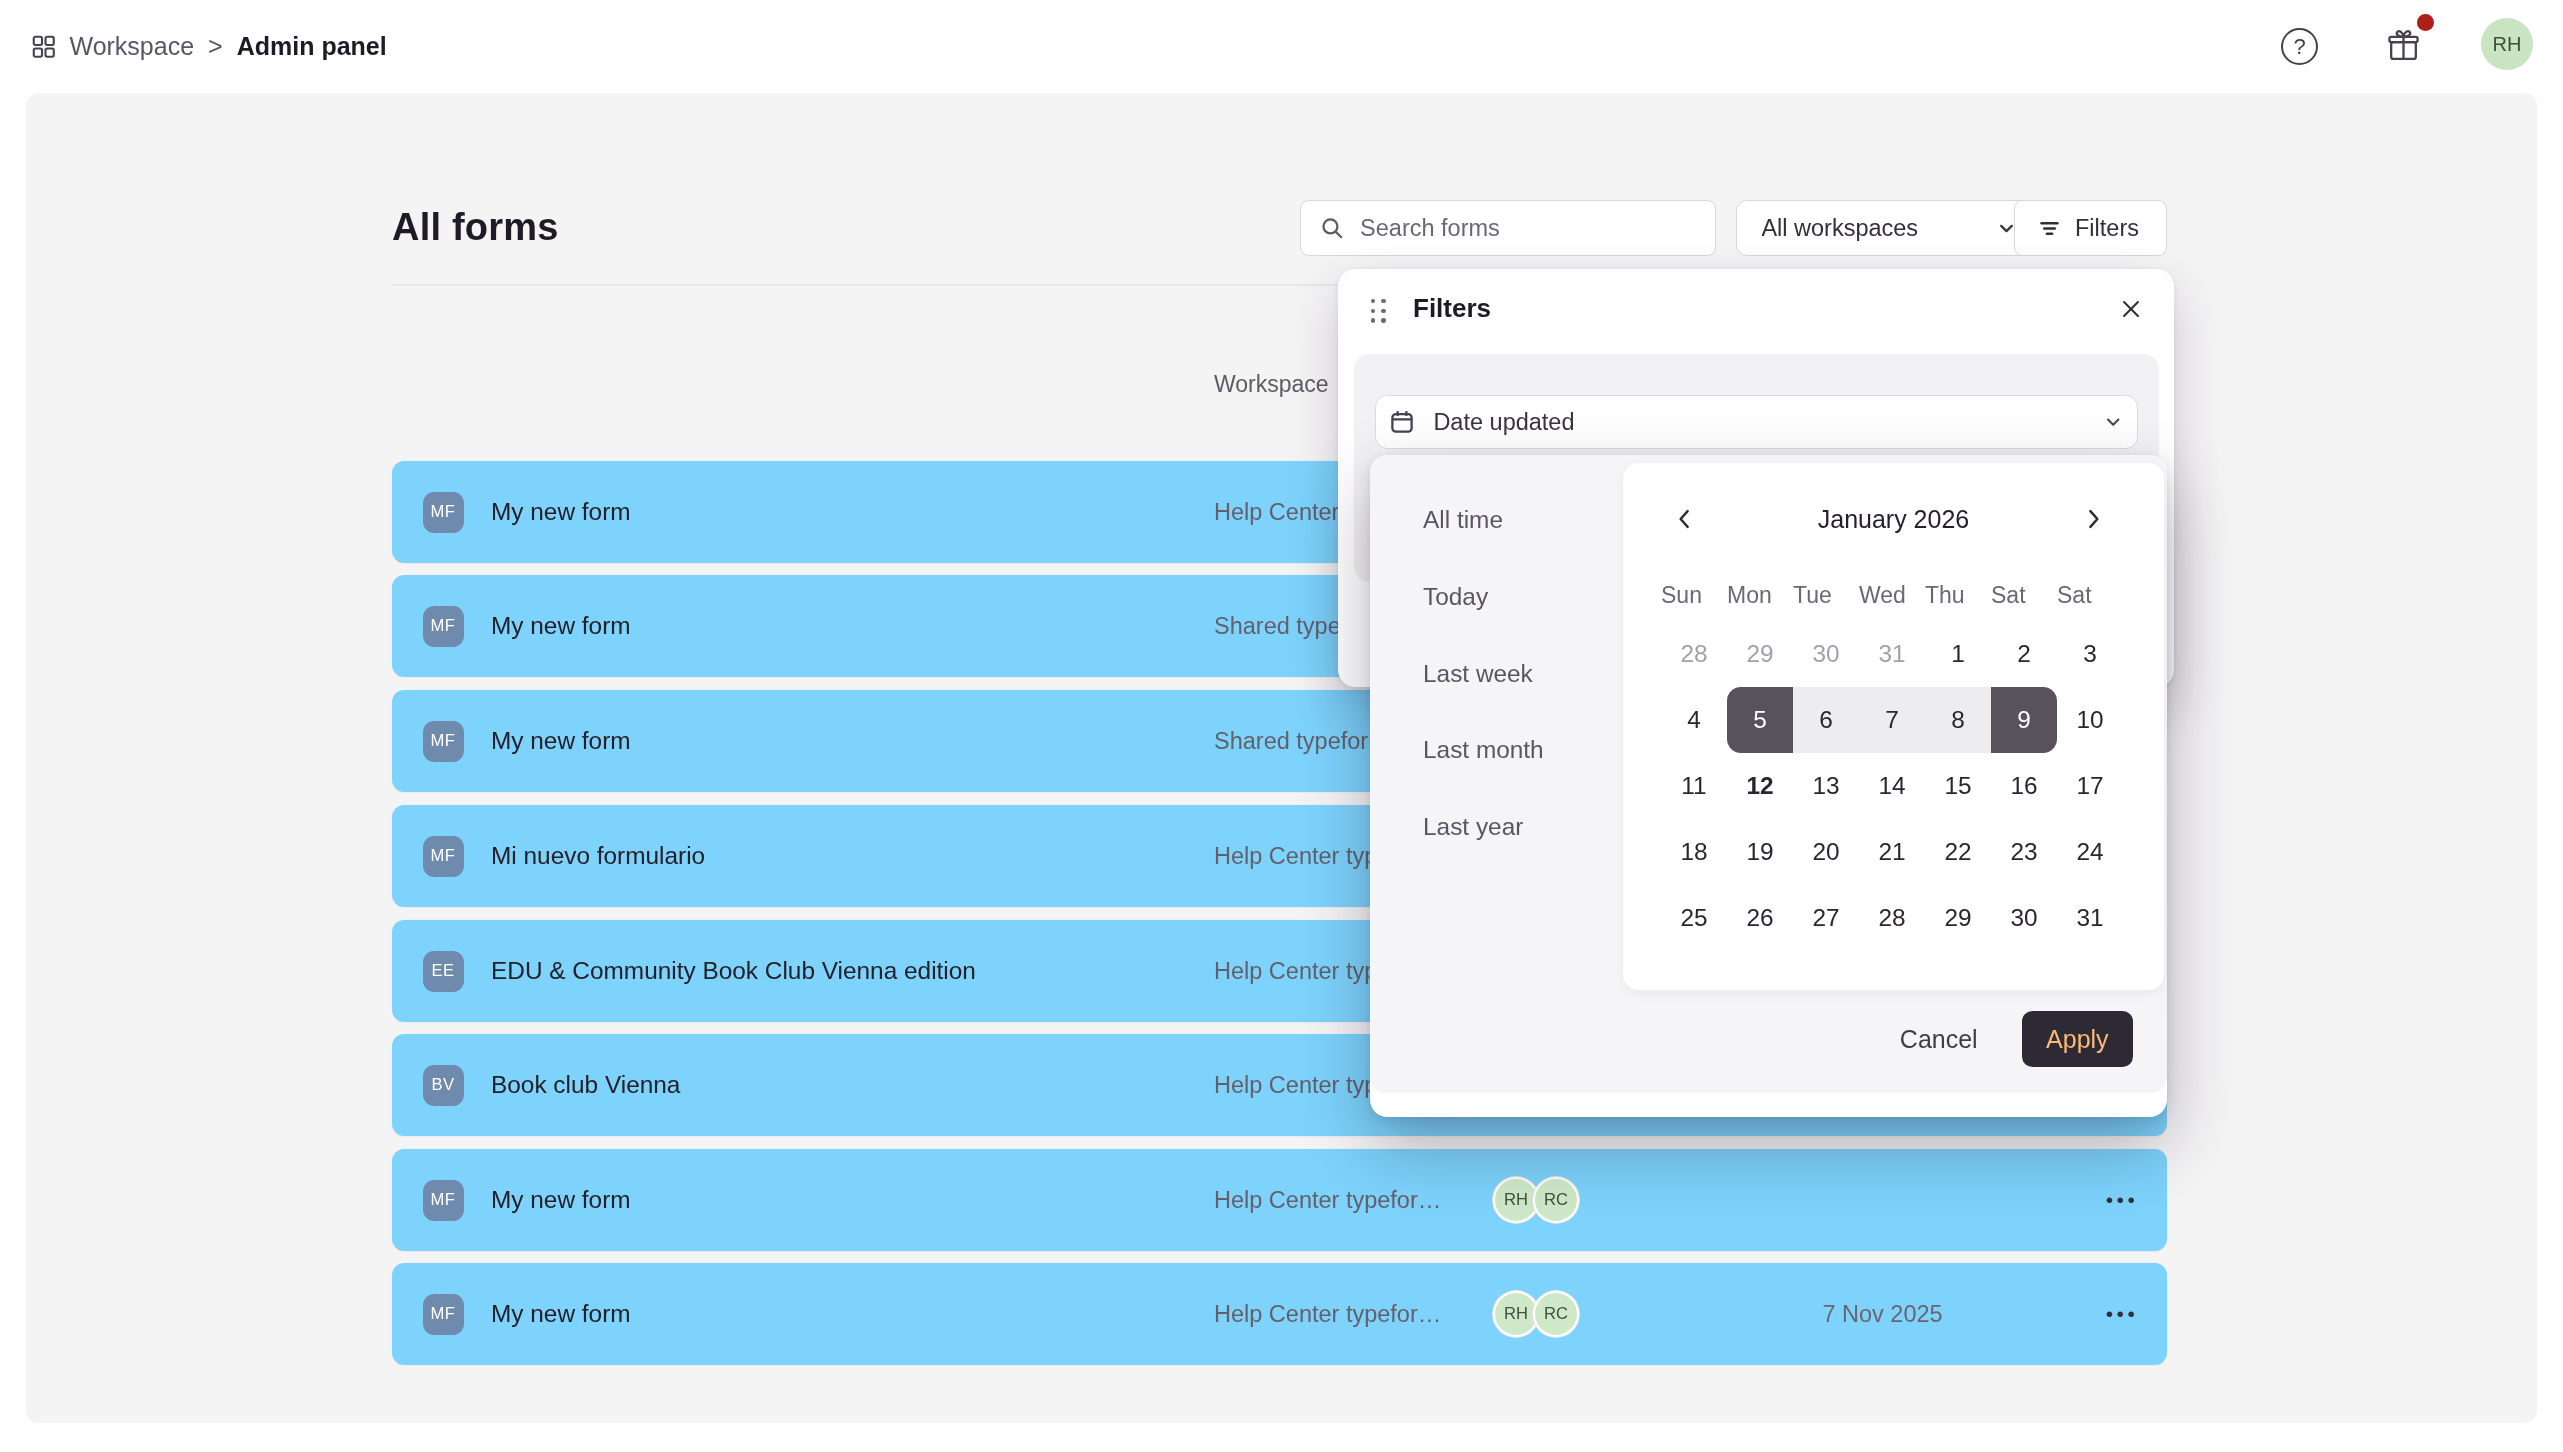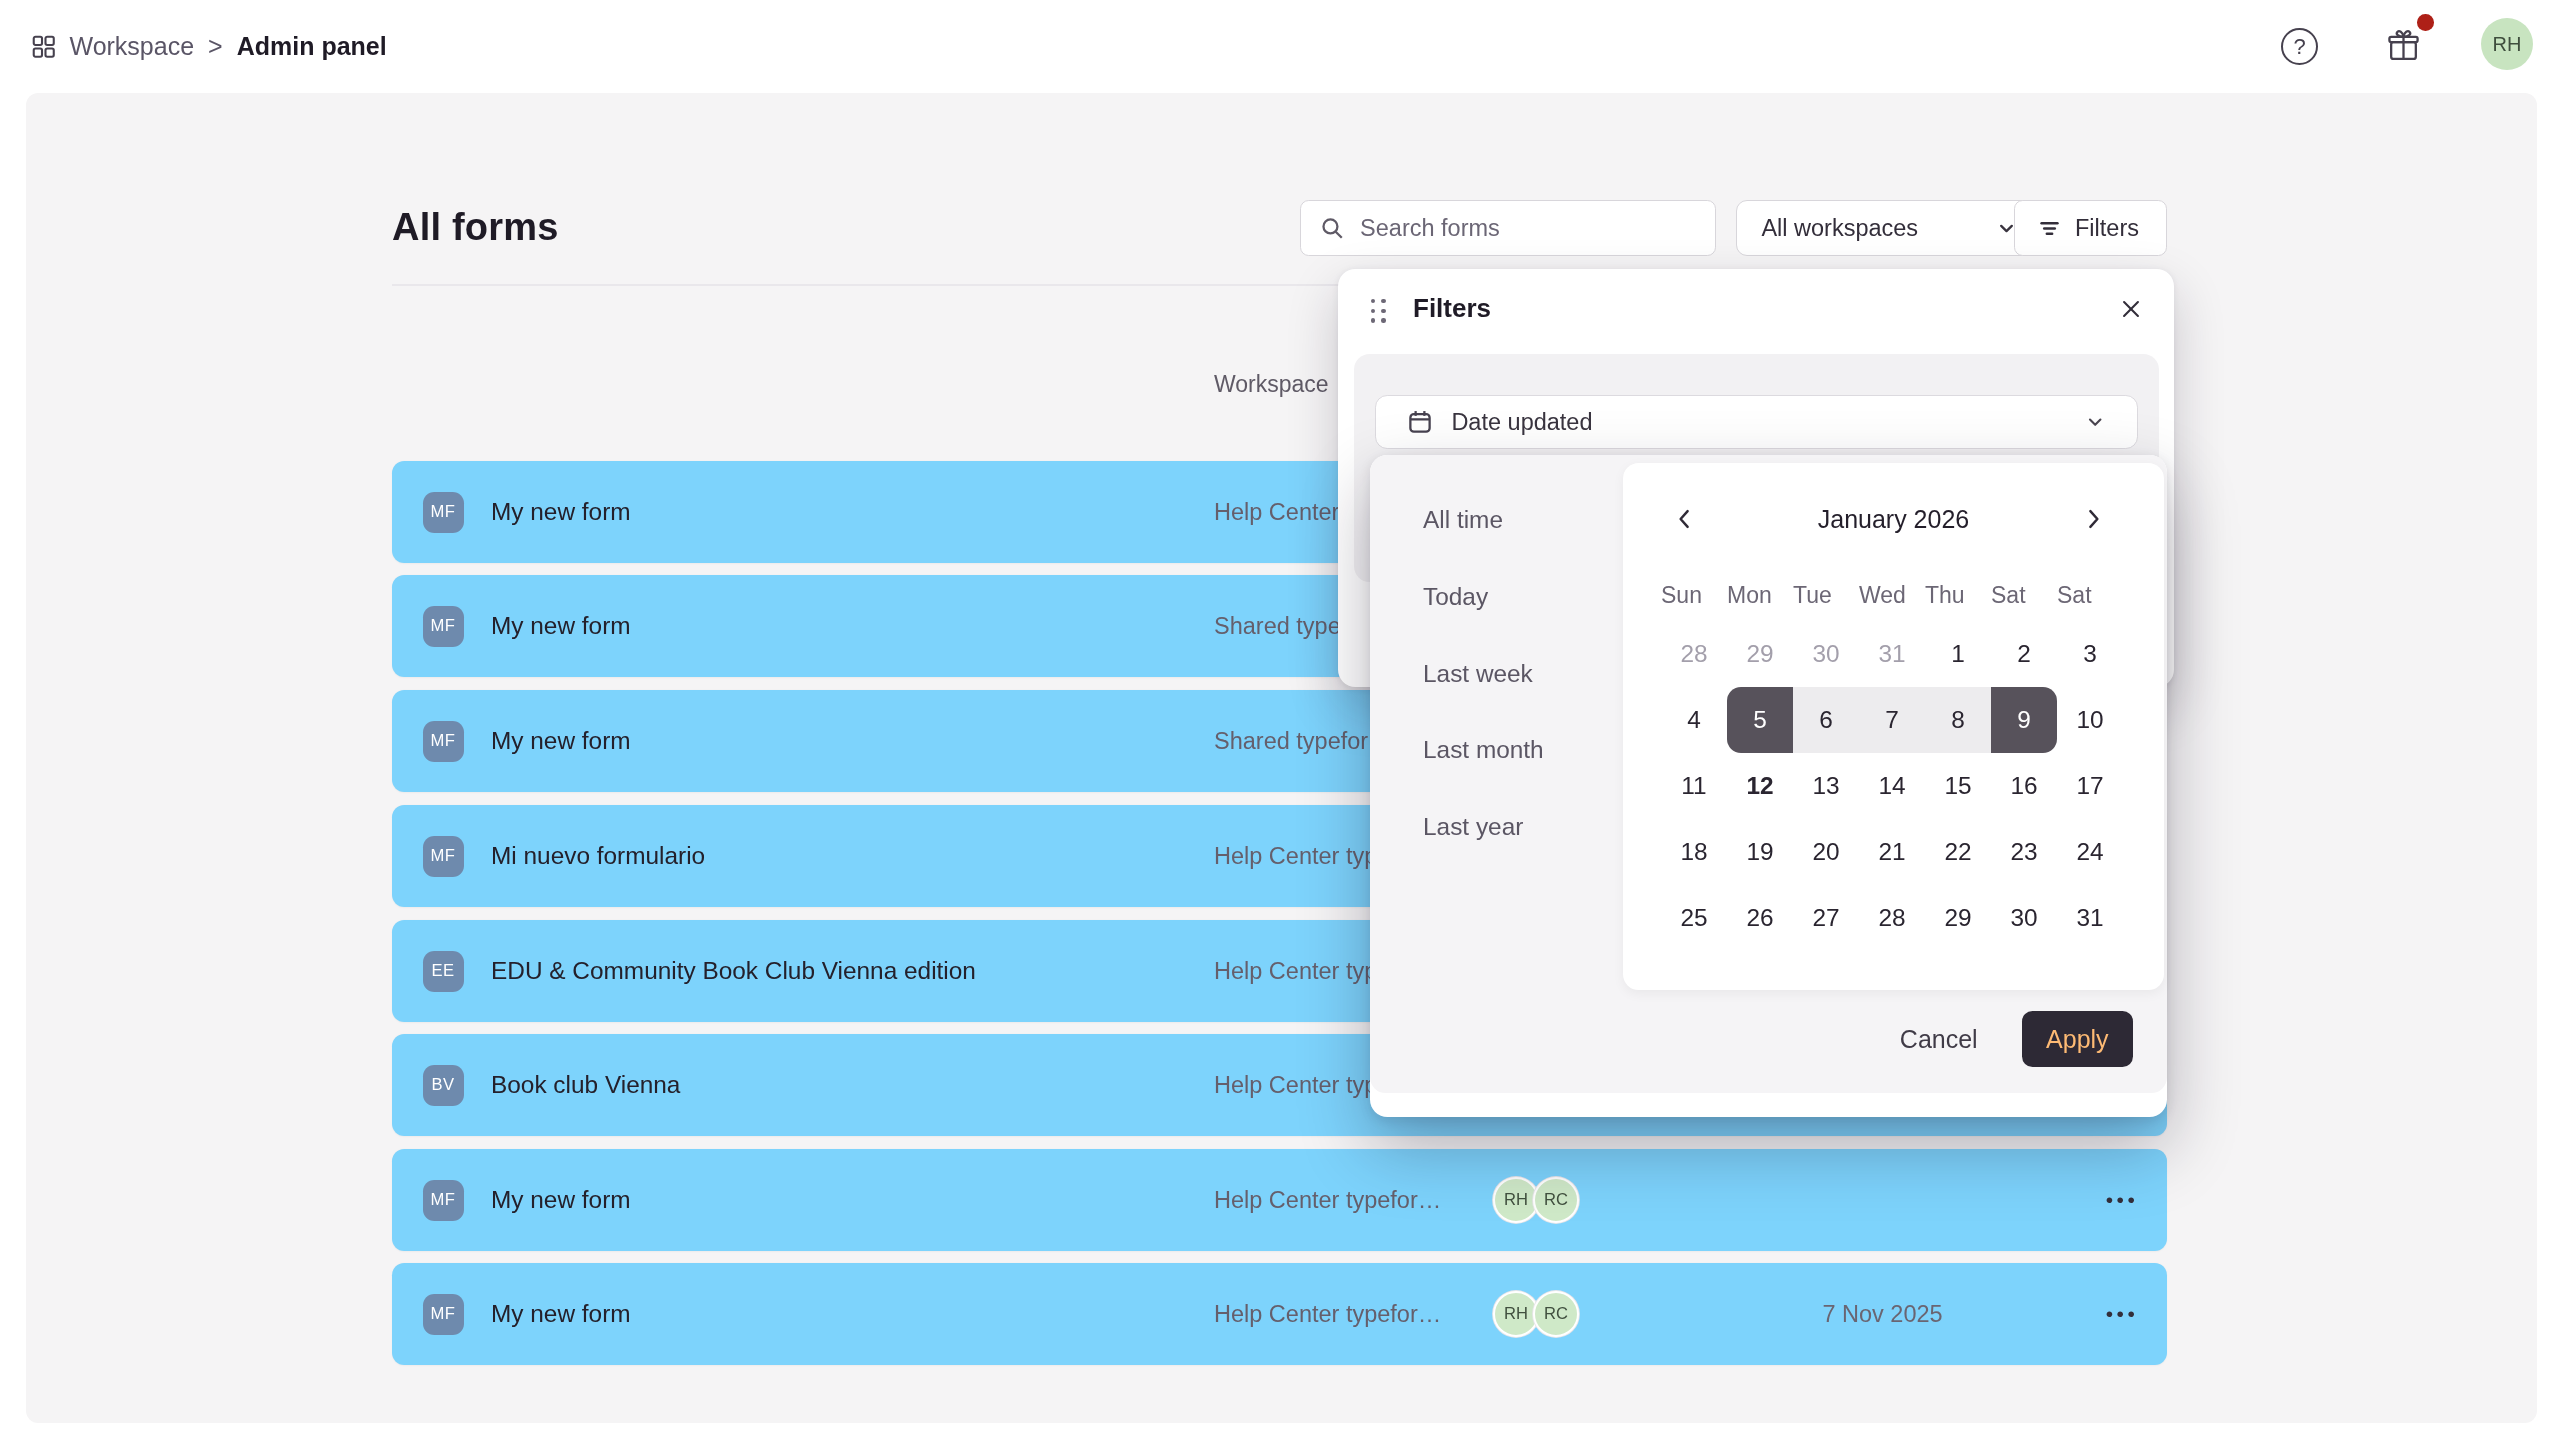--- a/index.html
+++ b/index.html
@@ -41,21 +41,21 @@
   .row .date { position:absolute; left:1386px; top:0; width:209px; height:102px; line-height:102px; text-align:center; font-size:23.5px; color:#6a6572; white-space:nowrap; }
   .row .menu { position:absolute; left:1691px; top:0; width:78px; height:102px; line-height:102px; text-align:center; font-size:21px; letter-spacing:3.5px; color:#332e3a; }
 
   
   .dialog { position:absolute; left:1338px; top:269px; width:836px; height:418px; background:#fff; border-radius:17.4px; box-shadow:0 21px 52px rgba(28,22,40,.20), 0 1.7px 7px rgba(28,22,40,.08); z-index:10; }
   .drag-handle { position:absolute; left:33px; top:30px; display:grid; grid-template-columns:repeat(2,4.4px); grid-template-rows:repeat(3,4.4px); gap:5.2px 6.1px; }
   .drag-handle i { width:4.4px; height:4.4px; border-radius:50%; background:#6d6876; }
   .dialog-title { position:absolute; left:75px; top:23.5px; font-size:26px; font-weight:700; color:#1f1b26; }
   .close-btn { position:absolute; right:24.4px; top:21px; width:38px; height:38px; display:flex; align-items:center; justify-content:center; }
   .gray-section { position:absolute; left:15.7px; top:85px; width:805px; height:228px; background:#f2f1f3; border-radius:15.7px; }
-  .date-select { position:absolute; left:37px; top:126px; width:763px; height:54px; background:#fff; border:1.7px solid #dcdadf; border-radius:12.2px; display:flex; align-items:center; gap:17.4px; padding:0 30px; }
+  .date-select { position:absolute; left:37px; top:126px; width:763px; height:54px; background:#fff; border:1.7px solid #dcdadf; border-radius:12.2px; display:flex; align-items:center; gap:17.4px; padding:0 12px; }
   .date-select .lbl { flex:1; font-size:23.5px; color:#39343f; }
 
   
   .popup { position:absolute; left:1370px; top:455px; width:797px; height:662px; background:#fff; border-radius:17.4px; box-shadow:0 30px 70px rgba(24,18,36,.30), 0 3.5px 12.2px rgba(24,18,36,.10); z-index:20; }
   .popup-gray { position:absolute; left:0; top:0; right:0; bottom:24.4px; background:#f5f4f6; border-radius:17.4px 17.4px 15.7px 15.7px; }
   .preset { position:absolute; left:53px; height:49px; line-height:49px; font-size:24.4px; color:#5b5664; white-space:nowrap; }
   .cal-card { position:absolute; left:253px; top:7.8px; width:541px; height:527px; background:#fff; border-radius:15.7px; box-shadow:0 3.5px 12.2px rgba(0,0,0,.05); }
   .cal-head { position:absolute; left:0; top:26px; width:533px; height:61px; }
   .cal-title { position:absolute; left:0; top:0; width:541px; height:61px; line-height:61px; text-align:center; font-size:25px; color:#241f2b; }
   .nav-btn { position:absolute; top:13px; width:35px; height:35px; display:flex; align-items:center; justify-content:center; }

